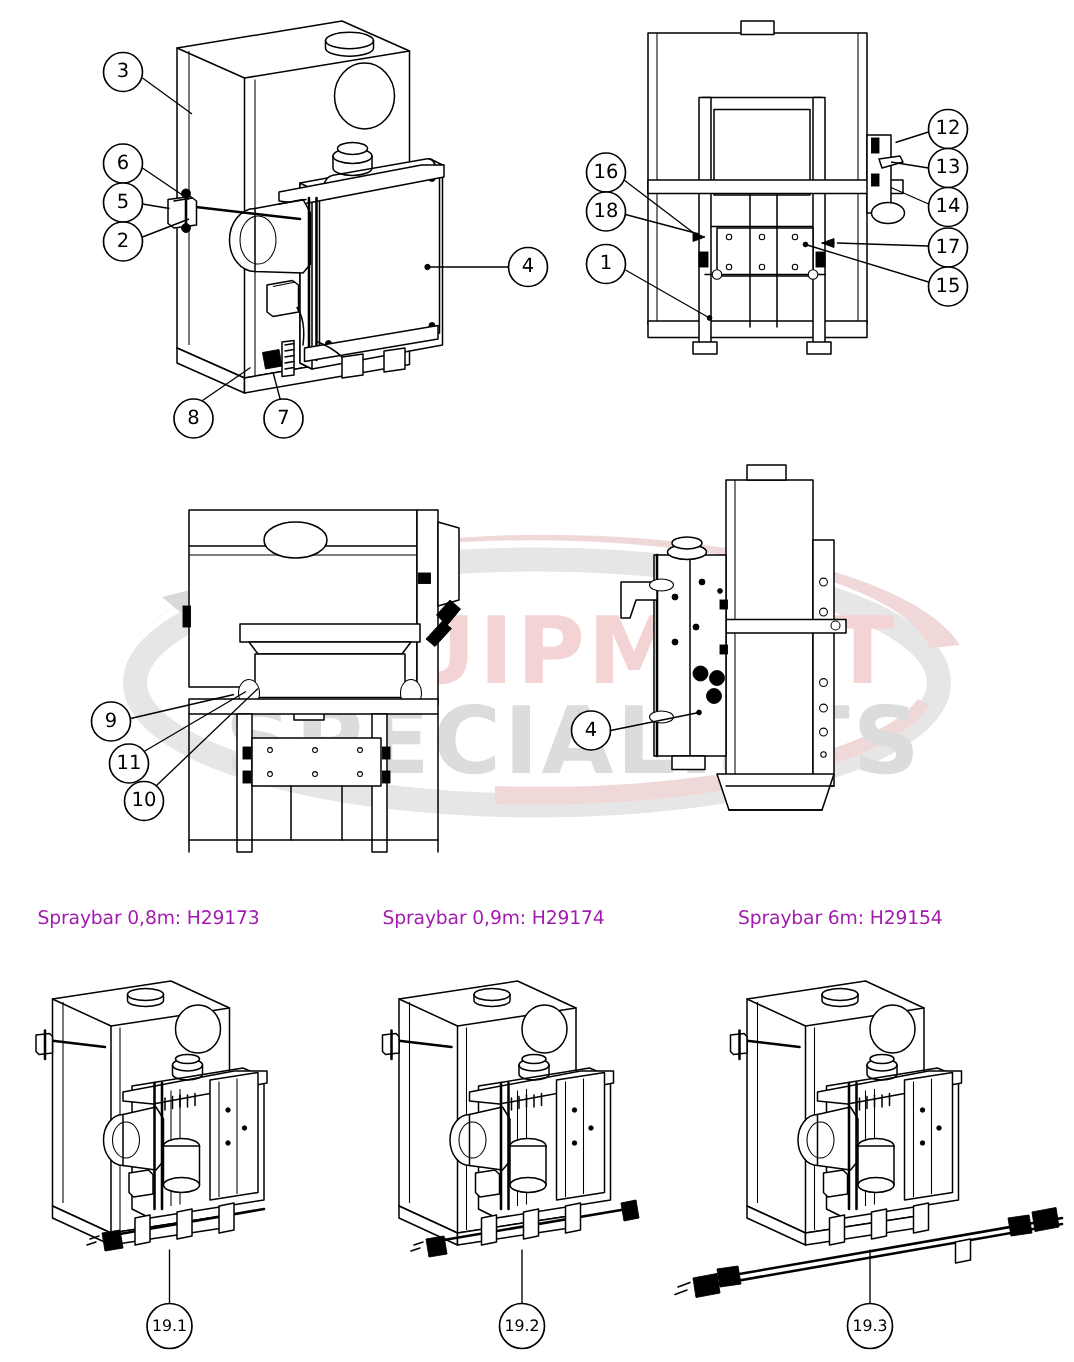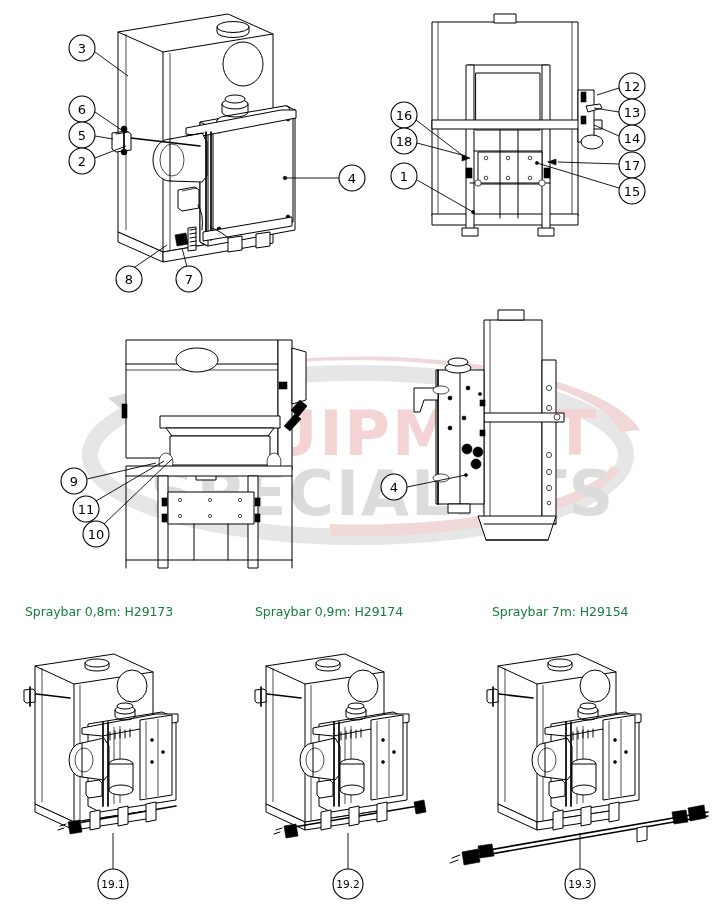--- a/index.html
+++ b/index.html
@@ -13,21 +13,21 @@
   
   .wm{z-index:1;}
   .art{z-index:2;}
   .labels{z-index:3;}
 
   .lbl{
     position:absolute;
     font-family:"DejaVu Sans","Liberation Sans",sans-serif;
     font-size:12.5px;
     letter-spacing:-0.1px;
-    color:#15803d;
+    color:#a21caf;
     white-space:nowrap;
   }
   
   .ln{fill:none;stroke:#000;stroke-width:1;stroke-linejoin:round;stroke-linecap:round;}
   .ln-t{fill:none;stroke:#000;stroke-width:0.7;}
   .ln-h{fill:none;stroke:#000;stroke-width:1.7;stroke-linejoin:round;stroke-linecap:round;}
   .fillw{fill:#ffffff;stroke:#000;stroke-width:1;stroke-linejoin:round;}
   .fillw-t{fill:#ffffff;stroke:#000;stroke-width:0.7;stroke-linejoin:round;}
   .fillk{fill:#000;stroke:#000;stroke-width:0.6;}
   .leader{fill:none;stroke:#000;stroke-width:0.9;}
@@ -521,15 +521,15 @@
     </g>
     <g>
       <line class="leader" x1="580" y1="869" x2="580" y2="833"></line>
       <circle class="bub" cx="580" cy="884" r="15"></circle>
       <text class="bubtxt sm" x="580" y="884">19.3</text>
     </g>
   </svg>
 
   <div class="lbl" style="left:25px;top:604px;">Spraybar 0,8m: H29173</div>
   <div class="lbl" style="left:255px;top:604px;">Spraybar 0,9m: H29174</div>
-  <div class="lbl" style="left:492px;top:604px;">Spraybar 7m: H29154</div>
+  <div class="lbl" style="left:492px;top:604px;">Spraybar 6m: H29154</div>
 
 </div>
 
 </body></html>

